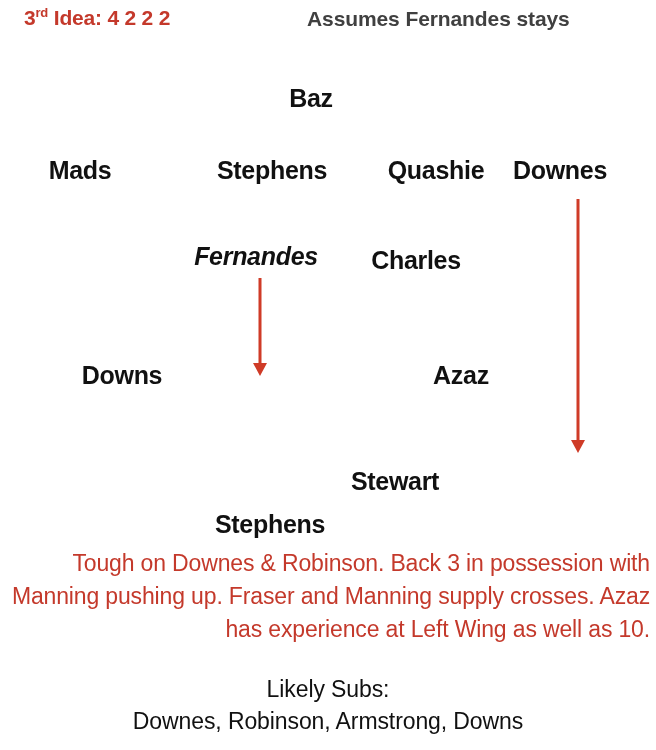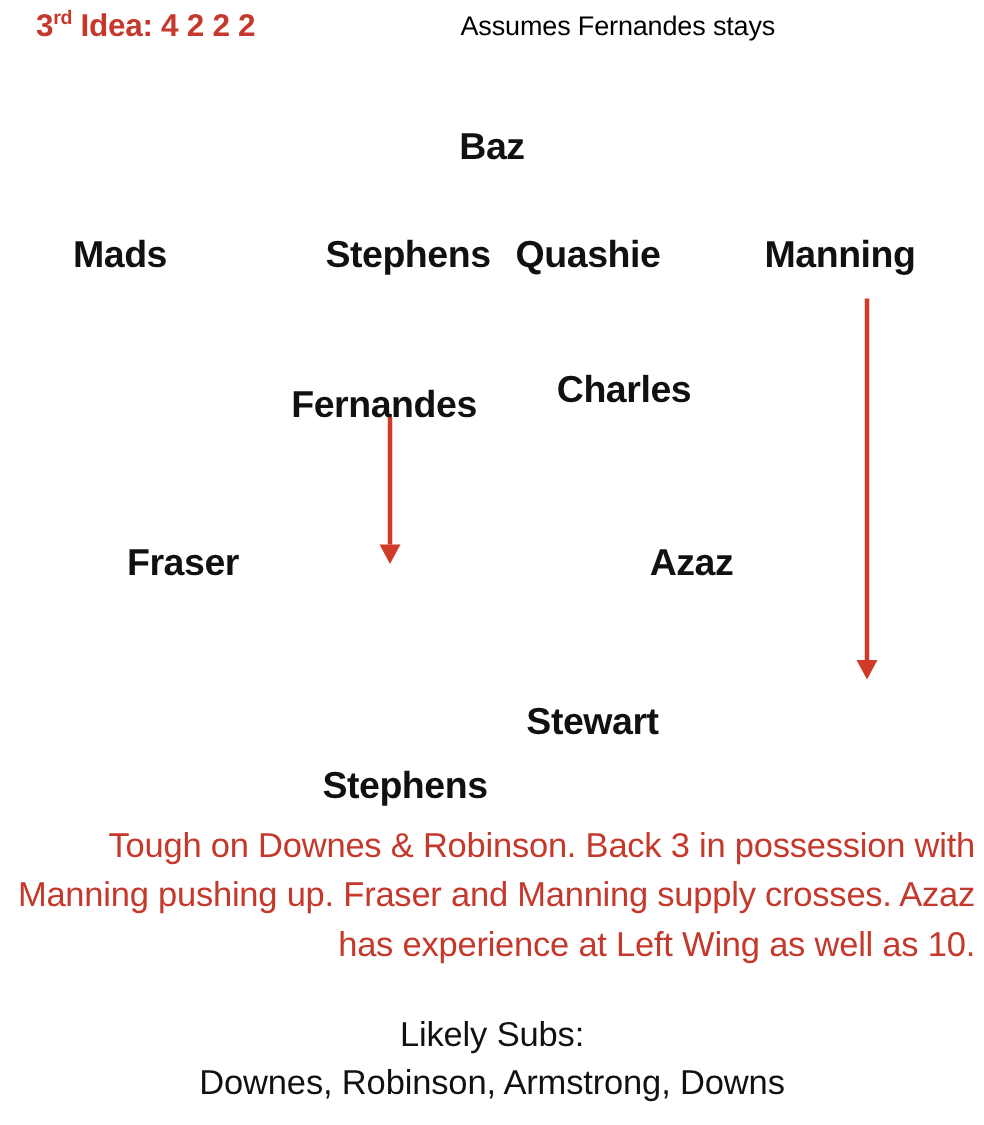--- a/index.html
+++ b/index.html
@@ -33,23 +33,23 @@
     letter-spacing: -0.2px;
   }
   .hdr-idea sup {
     font-size: 0.62em;
     vertical-align: super;
     line-height: 0;
   }
   .hdr-assumes {
     left: 307px;
     top: 7px;
-    font-size: 18px;
-    font-weight: normal;
-    color: #000000;
+    font-size: 21px;
+    font-weight: bold;
+    color: #404040;
     letter-spacing: -0.1px;
   }
 
   
   .player {
     font-weight: bold;
     color: #111111;
     font-size: 25px;
     letter-spacing: -0.3px;
     transform: translateX(-50%);
@@ -115,28 +115,28 @@
   <div class="abs hdr-assumes">Assumes Fernandes stays</div>
 
   <div id="arrow-layer">
       <div class="arrow-line" style="left: 260px; top: 278px; height: 85px; background: rgb(207, 59, 39);"></div>
       <div class="arrow-head" style="left: 260px; top: 363px; border-top-color: rgb(207, 59, 39);"></div>
       <div class="arrow-line" style="left: 578px; top: 199px; height: 241px; background: rgb(207, 59, 39);"></div>
       <div class="arrow-head" style="left: 578px; top: 440px; border-top-color: rgb(207, 59, 39);"></div>
     </div>
 
   <div id="player-layer">
-      <div class="abs player" style="left: 328px; top: 84px;">Baz</div>
+      <div class="abs player" style="left: 311px; top: 84px;">Baz</div>
       <div class="abs player" style="left: 80px; top: 156px;">Mads</div>
       <div class="abs player" style="left: 272px; top: 156px;">Stephens</div>
-      <div class="abs player" style="left: 392px; top: 156px;">Quashie</div>
-      <div class="abs player" style="left: 560px; top: 156px;">Manning</div>
-      <div class="abs player" style="left: 256px; top: 256px;">Fernandes</div>
+      <div class="abs player" style="left: 436px; top: 156px;">Quashie</div>
+      <div class="abs player" style="left: 560px; top: 156px;">Downes</div>
+      <div class="abs player" style="left: 256px; top: 242px; font-style: italic;">Fernandes</div>
       <div class="abs player" style="left: 416px; top: 246px; text-align: center;">Charles</div>
-      <div class="abs player" style="left: 122px; top: 361px;">Fraser</div>
+      <div class="abs player" style="left: 122px; top: 361px;">Downs</div>
       <div class="abs player" style="left: 461px; top: 361px;">Azaz</div>
       <div class="abs player" style="left: 395px; top: 467px;">Stewart</div>
       <div class="abs player" style="left: 270px; top: 510px;">Stephens</div>
     </div>
 
   <div class="note">Tough on Downes &amp; Robinson. Back 3 in possession with Manning pushing up. Fraser and Manning supply crosses. Azaz has experience at Left Wing as well as 10.</div>
 
   <div class="abs subs-title">Likely Subs:</div>
   <div class="abs subs-list">Downes, Robinson, Armstrong, Downs</div>
 

